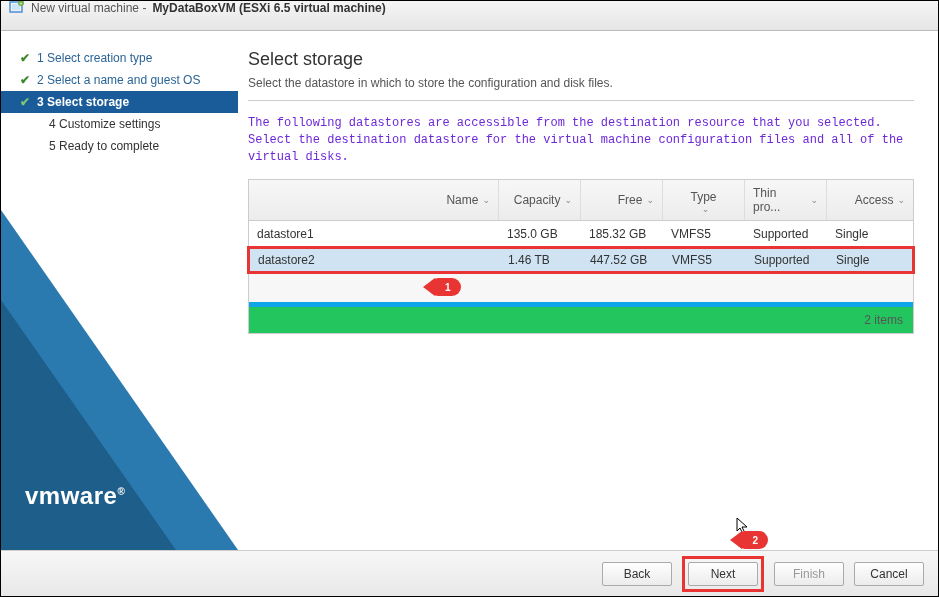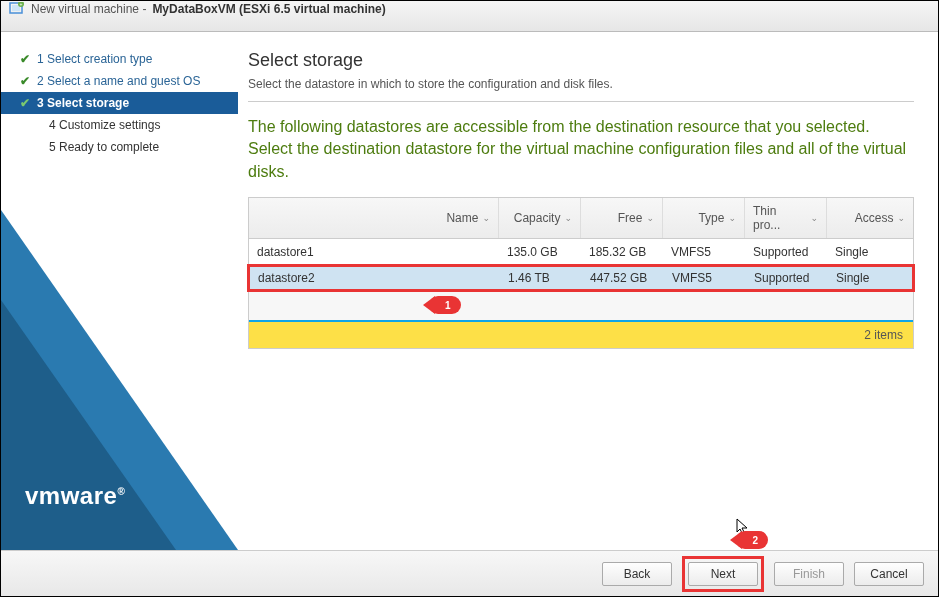--- a/index.html
+++ b/index.html
@@ -1,19 +1,19 @@
 <!DOCTYPE html>
 <html><head>
 <meta charset="utf-8">
 <style>
   * { box-sizing: border-box; margin: 0; padding: 0; }
   body { font-family: Arial, Helvetica, sans-serif; font-size: 12px; color: #333; background: #fff; }
   .dialog { width: 939px; height: 597px; border: 1px solid #000; position: relative; background: #fff; display: flex; flex-direction: column; }
   
-  .titlebar { height: 30px; background: linear-gradient(#f5f5f5,#e6e6e6); border-bottom: 1px solid #bbb; display: flex; align-items: flex-end; padding: 15px 8px; gap: 6px; }
+  .titlebar { height: 30px; background: linear-gradient(#f5f5f5,#e6e6e6); border-bottom: 1px solid #bbb; display: flex; align-items: flex-start; padding: 0 8px; gap: 6px; }
   .titlebar .vm-icon { width: 16px; height: 14px; position: relative; }
   .titlebar .vm-icon svg { display:block; }
   .title-prefix { color: #555; font-size: 12px; }
   .title-main { font-weight: bold; color: #333; font-size: 12px; }
   
   .body { display: flex; flex: 1; min-height: 0; }
   
   .sidebar { width: 237px; position: relative; background: #fff; overflow: hidden; }
   .steps { padding: 16px 0 0 0; }
   .step { display: flex; align-items: center; padding: 4px 10px 4px 18px; font-size: 12px; color: #333; gap: 6px; }
@@ -30,39 +30,39 @@
   .triangle { position: absolute; bottom: 0; left: 0; width: 237px; height: 340px; }
   .triangle svg { display:block; }
   .logo { position: absolute; bottom: 40px; left: 24px; color: #fff; font-size: 24px; font-weight: bold; letter-spacing: 0.5px; }
   .logo .w { font-weight: bold; }
   .logo .reg { font-size: 10px; vertical-align: super; }
   
   .main { flex: 1; padding: 18px 24px 10px 10px; display: flex; flex-direction: column; position: relative; }
   .main h1 { font-size: 18px; font-weight: normal; color: #333; margin-bottom: 6px; }
   .subtitle { color: #555; font-size: 12px; margin-bottom: 10px; }
   .hr { border-top: 1px solid #ccc; margin-bottom: 14px; }
-  .desc { color: #4d7c0f; font-size: 16px; line-height: 1.4; margin-bottom: 14px; }
+  .desc { color: #6d28d9; font-size: 12px; line-height: 1.4; margin-bottom: 14px; font-family: Liberation Mono, monospace; }
   
   .table { border: 1px solid #ccc; font-size: 12px; }
   .thead { display: flex; background: linear-gradient(#f7f7f7,#ececec); border-bottom: 1px solid #ccc; }
   .th { padding: 6px 8px; border-right: 1px solid #ddd; display: flex; align-items: center; justify-content: flex-end; color: #555; }
   .th:last-child { border-right: none; }
   .sort-caret { color: #888; font-size: 9px; margin-left: 4px; }
   .c-name { width: 250px; }
   .c-cap { width: 82px; }
   .c-free { width: 82px; }
-  .c-type { width: 82px; }
+  .c-type { width: 82px; flex-direction: column; }
   .c-thin { width: 82px; }
   .c-acc { flex:1; }
   .trow { display: flex; border-bottom: 1px solid #eee; }
   .td { padding: 6px 8px; }
   .trow.selected { background: #cfe3f2; border: 3px solid #e93434; margin: -2px -2px; position: relative; z-index: 2;}
   .trow.selected .td { padding: 4px 8px; }
   .spacer-row { height: 30px; background: #f7f7f7; display:flex; align-items:center; position:relative; }
-  .tfoot { background: #fde047; padding: 6px 10px; text-align: right; color: #555; border-top: 2px solid #0ea5e9; }
+  .tfoot { background: #22c55e; padding: 6px 10px; text-align: right; color: #555; border-top: 5px solid #0ea5e9; }
   
   .callout { display:inline-flex; align-items:center; justify-content:center; background: #e93434; color:#fff; font-size:10px; font-weight:bold; height:18px; border-radius: 9px 9px 9px 9px; padding: 0 10px 0 16px; position: relative; }
   .callout::before { content:""; position:absolute; left:-6px; top:50%; transform:translateY(-50%); border-top:9px solid transparent; border-bottom:9px solid transparent; border-right:12px solid #e93434;}
   .callout-1 { position:absolute; left:180px; top:6px; }
   
   .cursor { position: absolute; left: 498px; top: 486px; font-size: 16px; color:#000;}
   
   .footer { height: 46px; border-top: 1px solid #ccc; background: linear-gradient(#f7f7f7,#e8e8e8); display:flex; align-items:center; justify-content:flex-end; padding: 0 14px; gap: 10px; position:relative;}
   .btn { min-width: 70px; height: 24px; border: 1px solid #aaa; background: linear-gradient(#fefefe,#ececec); border-radius: 2px; font-size: 12px; color:#333; cursor:pointer; }
   .btn:disabled { color: #999; }

